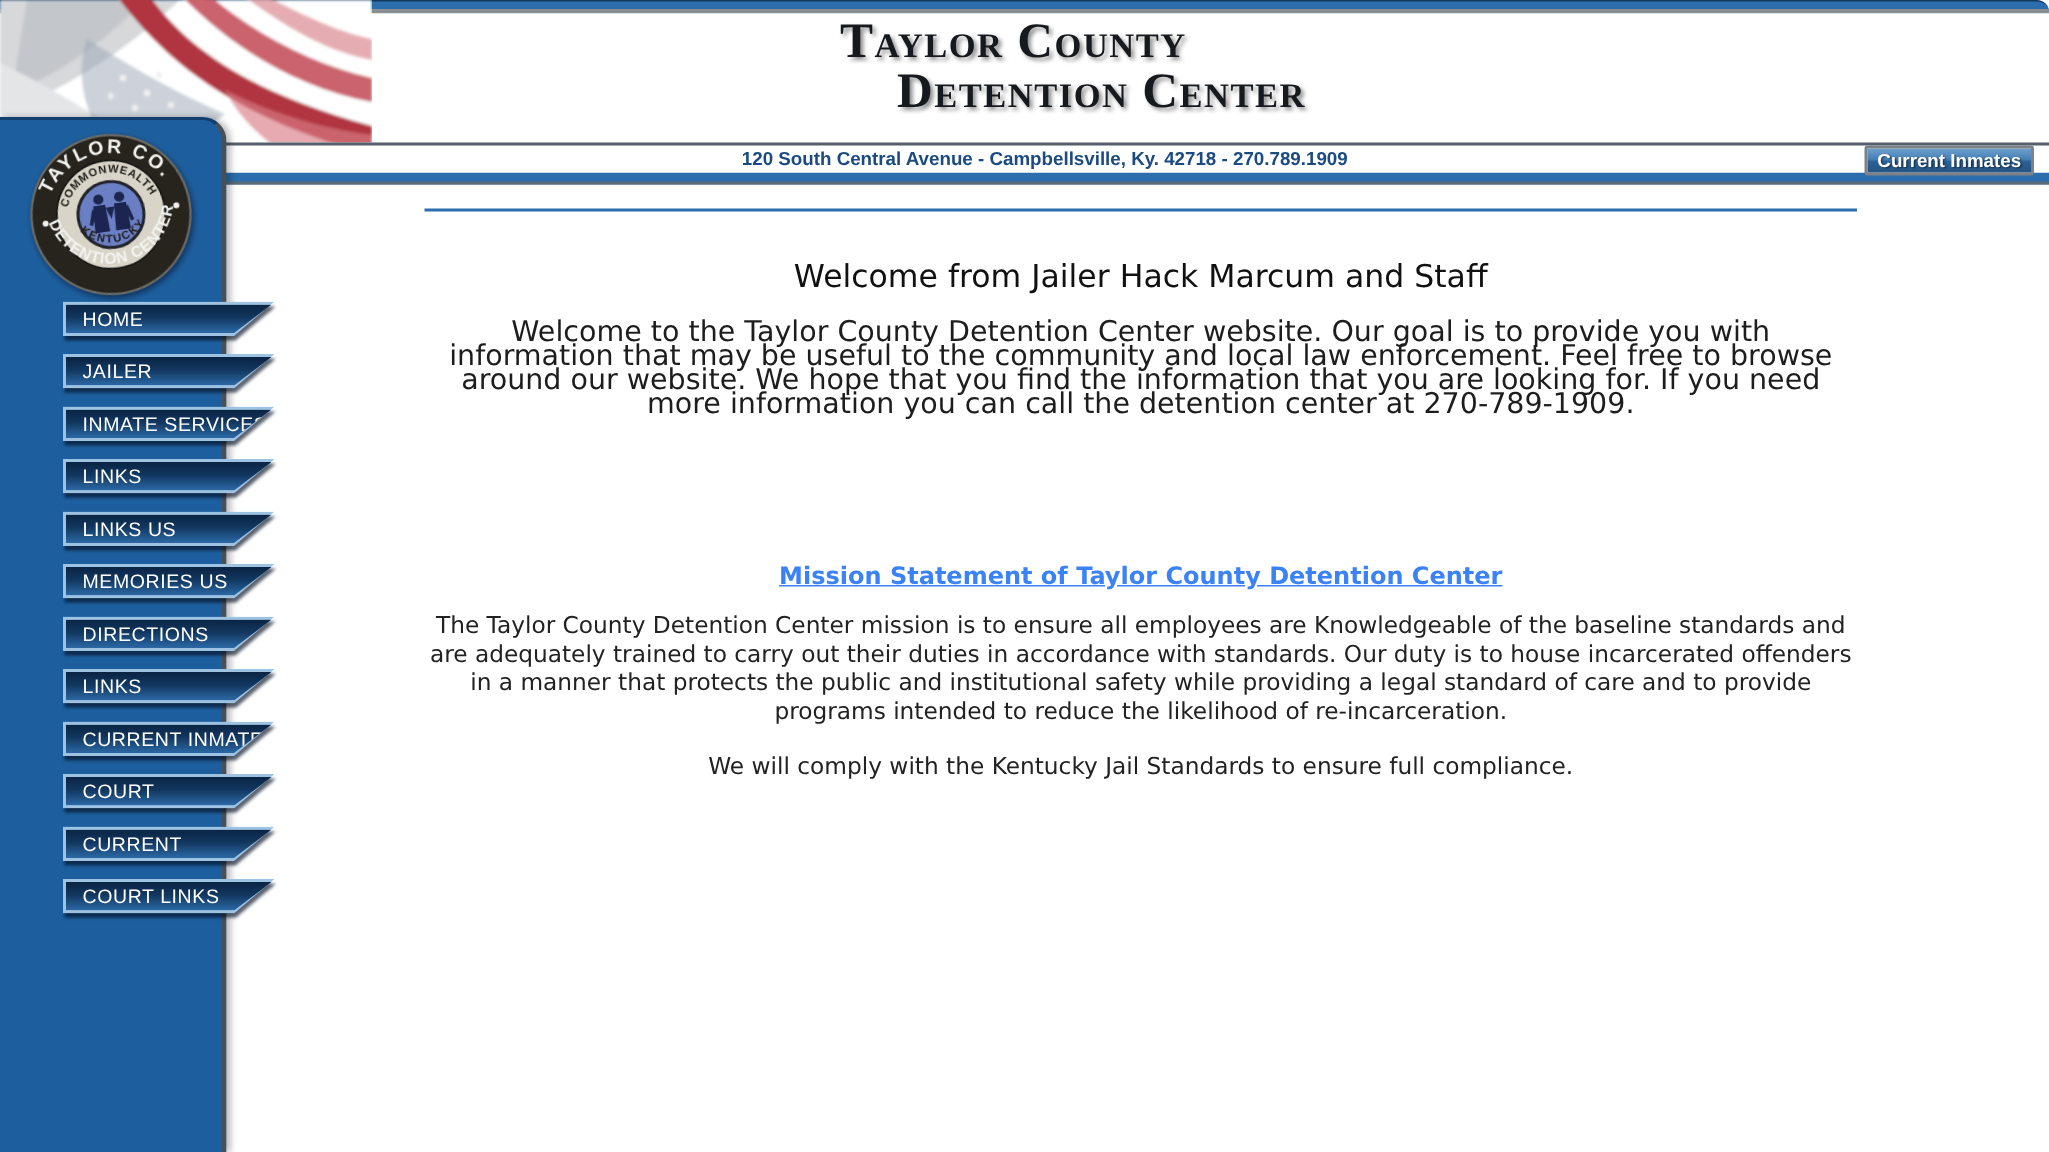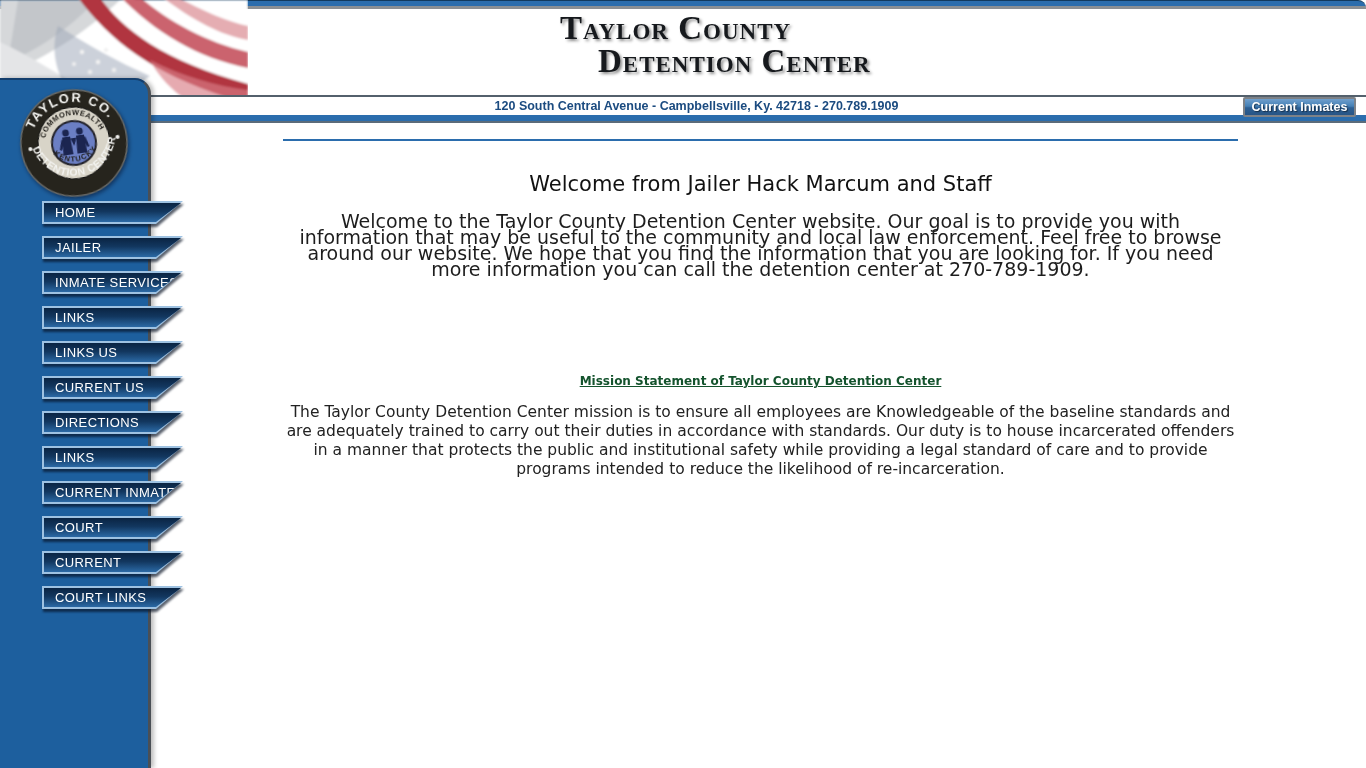--- a/index.html
+++ b/index.html
@@ -56,21 +56,21 @@
               display:flex; align-items:center; }
   .nav-item .lbl { padding-left:11px; color:#ffffff; font-family:"Liberation Sans",sans-serif;
               font-size:13px; letter-spacing:.4px; white-space:nowrap; }
 
   
   .main { position:absolute; left:283px; top:139px; width:955px; z-index:4;
           color:#1c1c1c; text-align:center; }
   .divider { width:955px; height:2px; background:#2b6dad; }
   .welcome-h { margin-top:31px; font-size:21px; font-weight:normal; color:#111; }
   .welcome-p { margin:17px auto 0; width:940px; font-size:19px; line-height:16px; color:#1d1d1d; }
-  .mission-h { margin-top:97px; font-size:12px; font-weight:bold; text-decoration:underline; color:#14532d; }
+  .mission-h { margin-top:97px; font-size:16px; font-weight:bold; text-decoration:underline; color:#3b82f6; }
   .mission-p { margin:15px auto 0; width:948px; font-size:15.5px; line-height:19px; color:#222;text-align:center; }
   .comply-p  { margin-top:18px; font-size:15.5px; color:#222; }
 </style>
 </head>
 <body>
 
 <div id="stage">
 
   <div class="topbar"></div>
 
@@ -183,21 +183,21 @@
       </div>
       <div class="nav-item">
         <div class="edge"></div>
           <div class="face">
             <span class="lbl">LINKS US</span>
           </div>
       </div>
       <div class="nav-item">
         <div class="edge"></div>
           <div class="face">
-            <span class="lbl">CURRENT US</span>
+            <span class="lbl">MEMORIES US</span>
           </div>
       </div>
       <div class="nav-item">
         <div class="edge"></div>
           <div class="face">
             <span class="lbl">DIRECTIONS</span>
           </div>
       </div>
       <div class="nav-item">
         <div class="edge"></div>
@@ -231,15 +231,16 @@
       </div>
     </div>
   </div>
 
   <div class="main">
     <div class="divider"></div>
     <div class="welcome-h">Welcome from Jailer Hack Marcum and Staff</div>
     <div class="welcome-p">Welcome to the Taylor County Detention Center website. Our goal is to provide you with information that may be useful to the community and local law enforcement. Feel free to browse around our website. We hope that you find the information that you are looking for. If you need more information you can call the detention center at 270-789-1909.</div>
     <div class="mission-h">Mission Statement of Taylor County Detention Center</div>
     <div class="mission-p">The Taylor County Detention Center mission is to ensure all employees are Knowledgeable of the baseline standards and are adequately trained to carry out their duties in accordance with standards. Our duty is to house incarcerated offenders in a manner that protects the public and institutional safety while providing a legal standard of care and to provide programs intended to reduce the likelihood of re-incarceration.</div>
+    <div class="comply-p">We will comply with the Kentucky Jail Standards to ensure full compliance.</div>
   </div>
 
 </div>
 
 </body></html>

